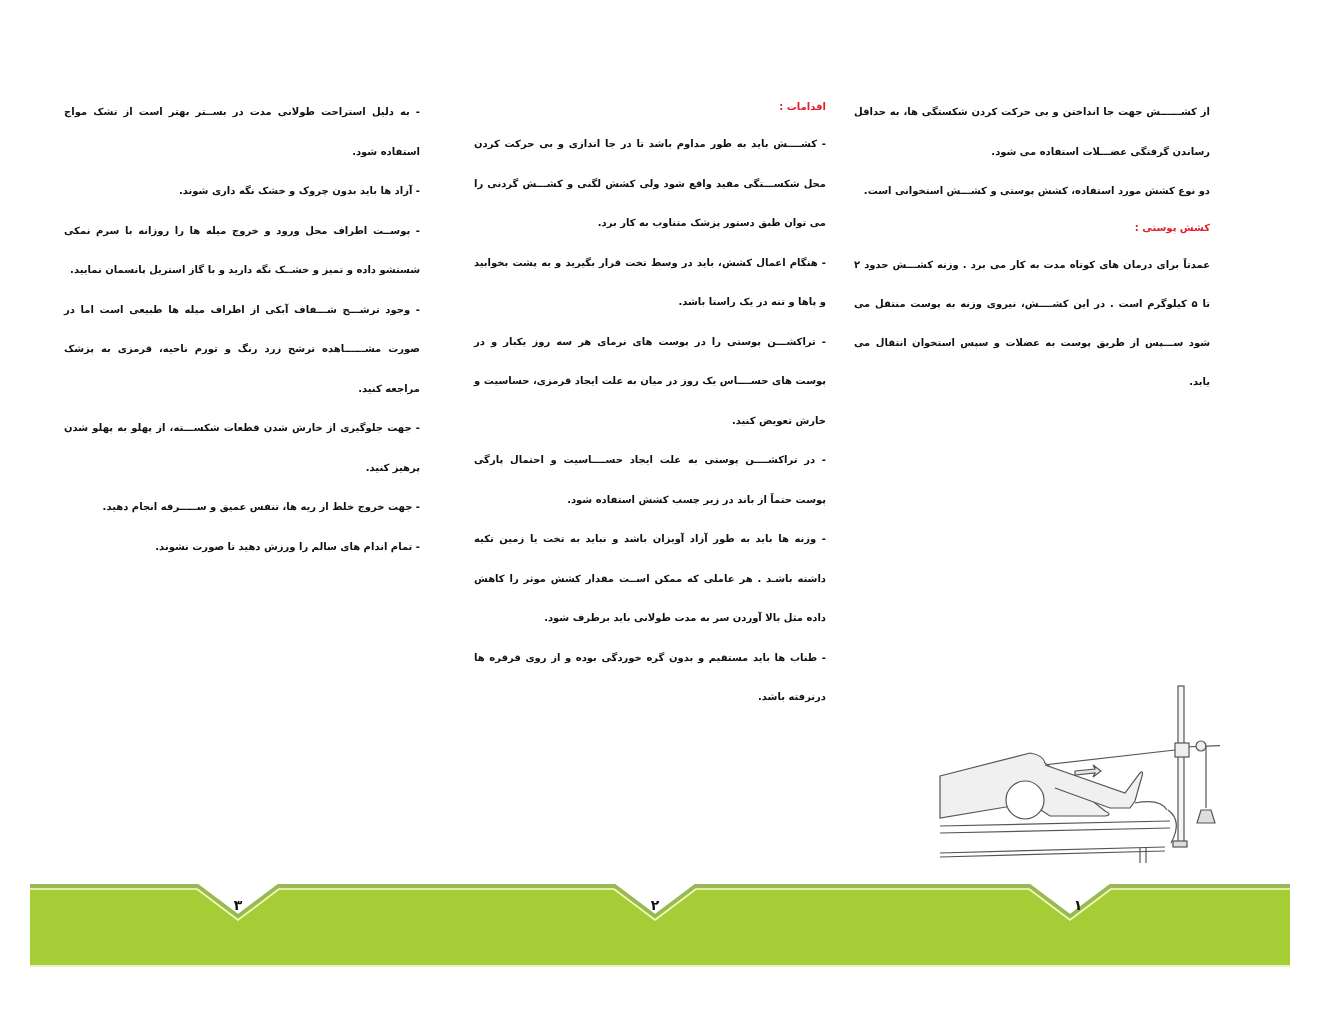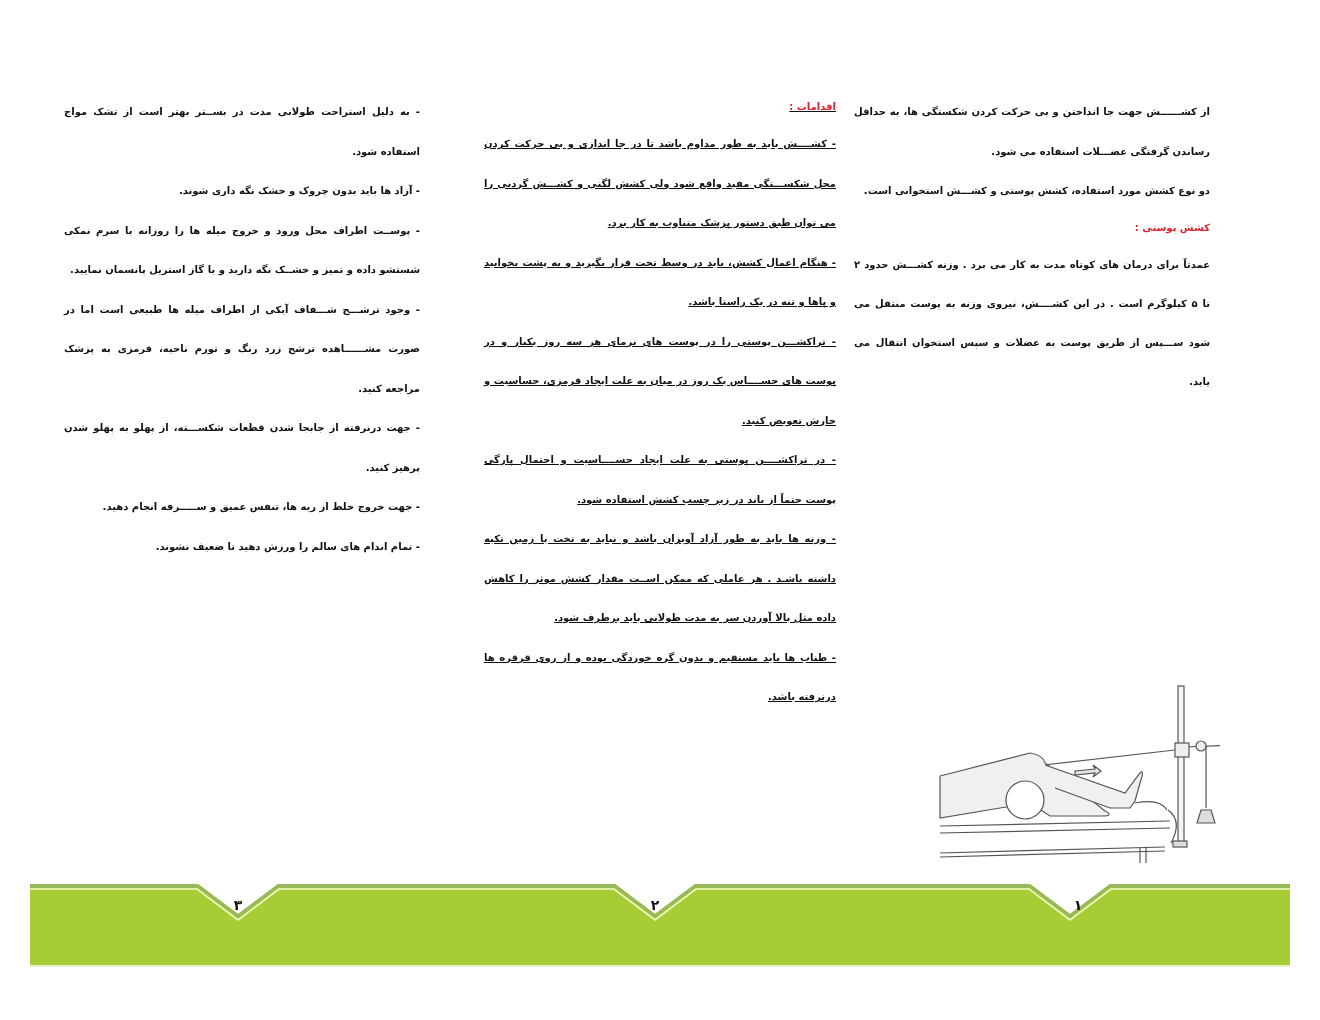--- a/index.html
+++ b/index.html
@@ -2,21 +2,21 @@
 <html><head>
   <meta charset="utf-8">
   <style>
     html, body { margin: 0; padding: 0; background: #ffffff; }
     body { width: 1320px; height: 1020px; position: relative; overflow: hidden;
            font-family: "DejaVu Sans", sans-serif; color: #111; }
     .col { position: absolute; top: 92px; direction: rtl; text-align: justify;
            font-size: 10px; font-weight: bold; line-height: 39.5px; }
     .col p { margin: 0; }
     .col-1 { left: 854px; width: 356px; }
-    .col-2 { left: 484px; width: 352px; text-decoration: underline; }
+    .col-2 { left: 474px; width: 352px; }
     .col-3 { left: 64px; width: 356px; }
     .heading { color: #e0202a; font-weight: bold; line-height: 34px; }
     .col-2 .heading { line-height: 30px; margin-bottom: 2px; }
     .tight { line-height: 39px; }
     .gap { margin-top: 6px; }
     .illustration { position: absolute; left: 935px; top: 683px; width: 285px; height: 180px; }
     .footer { position: absolute; left: 30px; top: 884px; width: 1260px; height: 84px; }
     .page-num { position: absolute; top: 897px; font-size: 14px; font-weight: bold; color: #111;
                 width: 20px; text-align: center; }
   </style>
@@ -69,23 +69,23 @@
   <p>- در تراکشــــن پوستی به علت ایجاد حســــاسیت و احتمال پارگی پوست حتماً از باند در زیر چسب کشش استفاده شود.</p>
   <p>- وزنه ها باید به طور آزاد آویزان باشد و نباید به تخت یا زمین تکیه داشته باشـد . هر عاملی که ممکن اســت مقدار کشش موثر را کاهش داده مثل بالا آوردن سر به مدت طولانی باید برطرف شود.</p>
   <p>- طناب ها باید مستقیم و بدون گره خوردگی بوده و از روی قرقره ها درنرفته باشد.</p>
 </div>
 
 <div class="col col-3">
   <p>- به دلیل استراحت طولانی مدت در بســتر بهتر است از تشک مواج استفاده شود.</p>
   <p>- آزاد ها باید بدون چروک و خشک نگه داری شوند.</p>
   <p>- پوســت اطراف محل ورود و خروج میله ها را روزانه با سرم نمکی شستشو داده و تمیز و خشــک نگه دارید و با گاز استریل پانسمان نمایید.</p>
   <p>- وجود ترشـــح شـــفاف آبکی از اطراف میله ها طبیعی است اما در صورت مشــــــاهده ترشح زرد رنگ و تورم ناحیه، قرمزی به پزشک مراجعه کنید.</p>
-  <p>- جهت درنرفته از جابجا شدن قطعات شکســـته، از پهلو به پهلو شدن پرهیز کنید.</p>
+  <p>- جهت جلوگیری از خارش شدن قطعات شکســـته، از پهلو به پهلو شدن پرهیز کنید.</p>
   <p>- جهت خروج خلط از ریه ها، تنفس عمیق و ســـــرفه انجام دهید.</p>
-  <p class="gap">- تمام اندام های سالم را ورزش دهید تا ضعیف نشوند.</p>
+  <p class="gap">- تمام اندام های سالم را ورزش دهید تا صورت نشوند.</p>
 </div>
 
 <svg class="footer" viewBox="0 0 1260 84" xmlns="http://www.w3.org/2000/svg" preserveAspectRatio="none">
 
   <path d="M0 0 L168 0 L208 30 L248 0 L585 0 L625 30 L665 0 L1000 0 L1040 30 L1080 0 L1260 0 L1260 82 L0 82 Z" fill="#a6cc36"></path>
 
   <path d="M0 0 L168 0 L208 30 L248 0 L585 0 L625 30 L665 0 L1000 0 L1040 30 L1080 0 L1260 0 L1260 4 L1080 4 L1040 34 L1000 4 L665 4 L625 34 L585 4 L248 4 L208 34 L168 4 L0 4 Z" fill="#98b85a"></path>
 
   <path d="M0 5 L167 5 L208 36 L249 5 L584 5 L625 36 L666 5 L999 5 L1040 36 L1081 5 L1260 5" fill="none" stroke="#f4f9c8" stroke-width="1.6"></path>
   <rect x="0" y="81" width="1260" height="2" fill="#e8f2c4"></rect>

